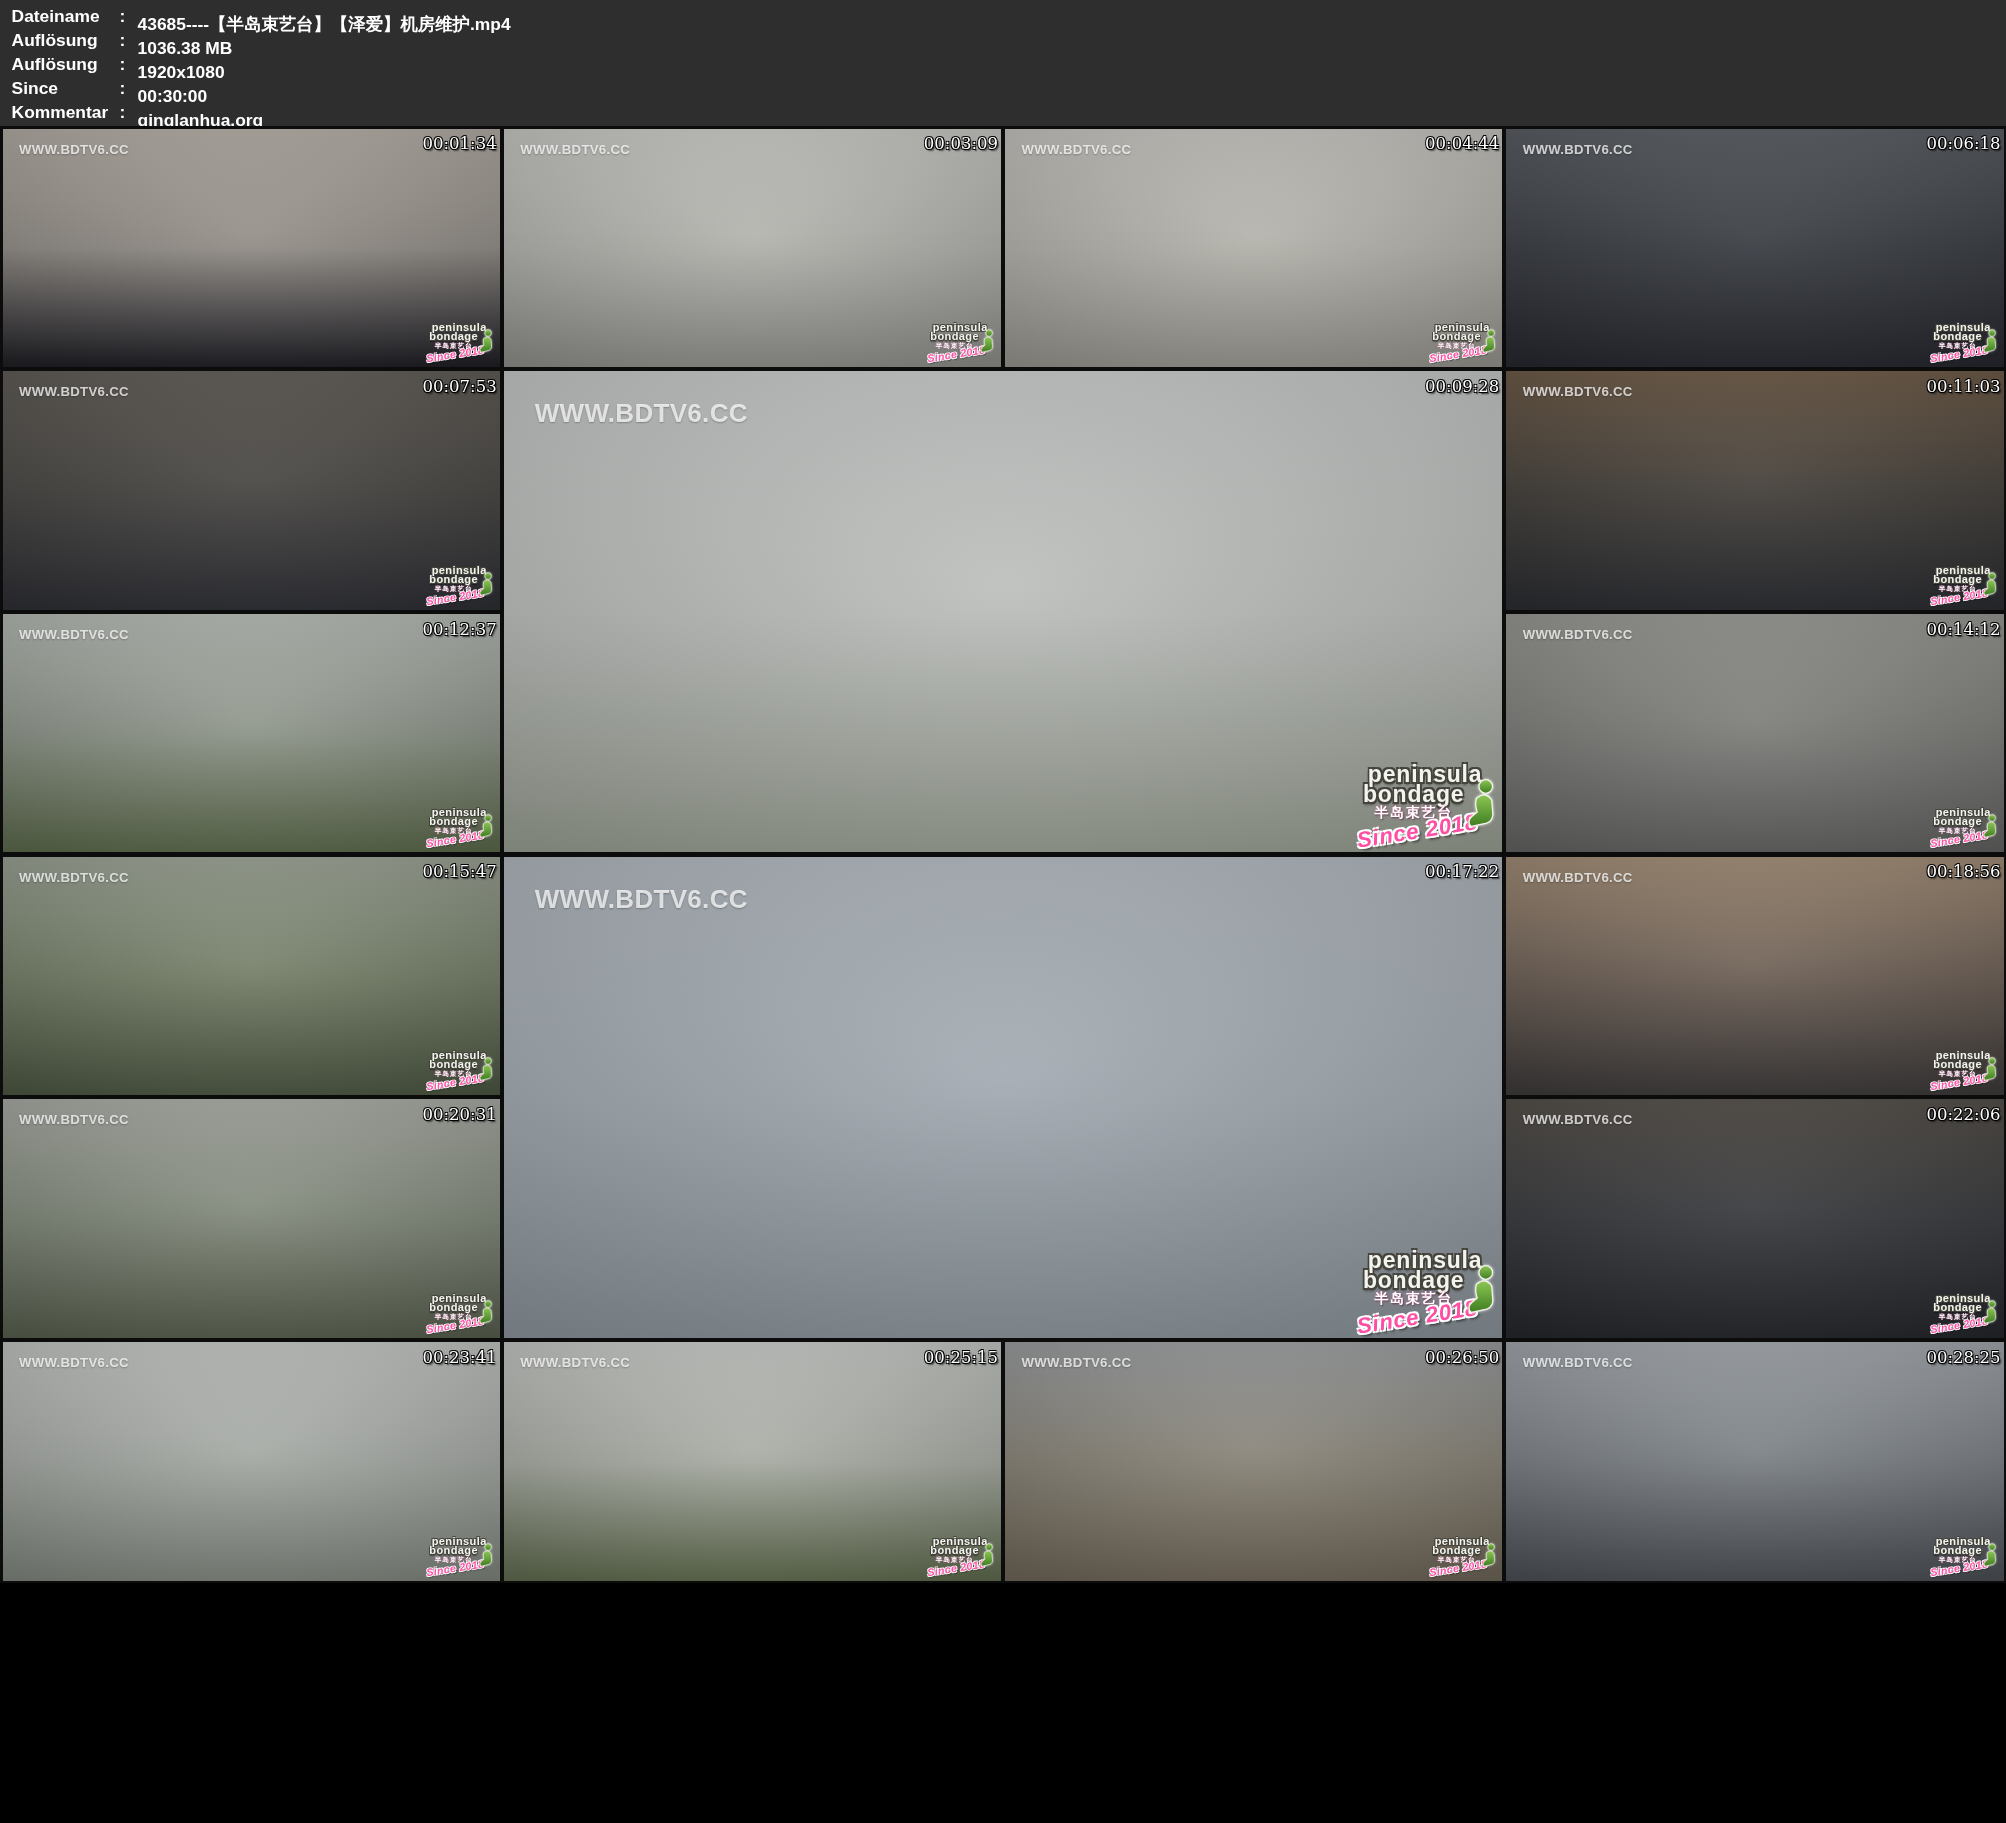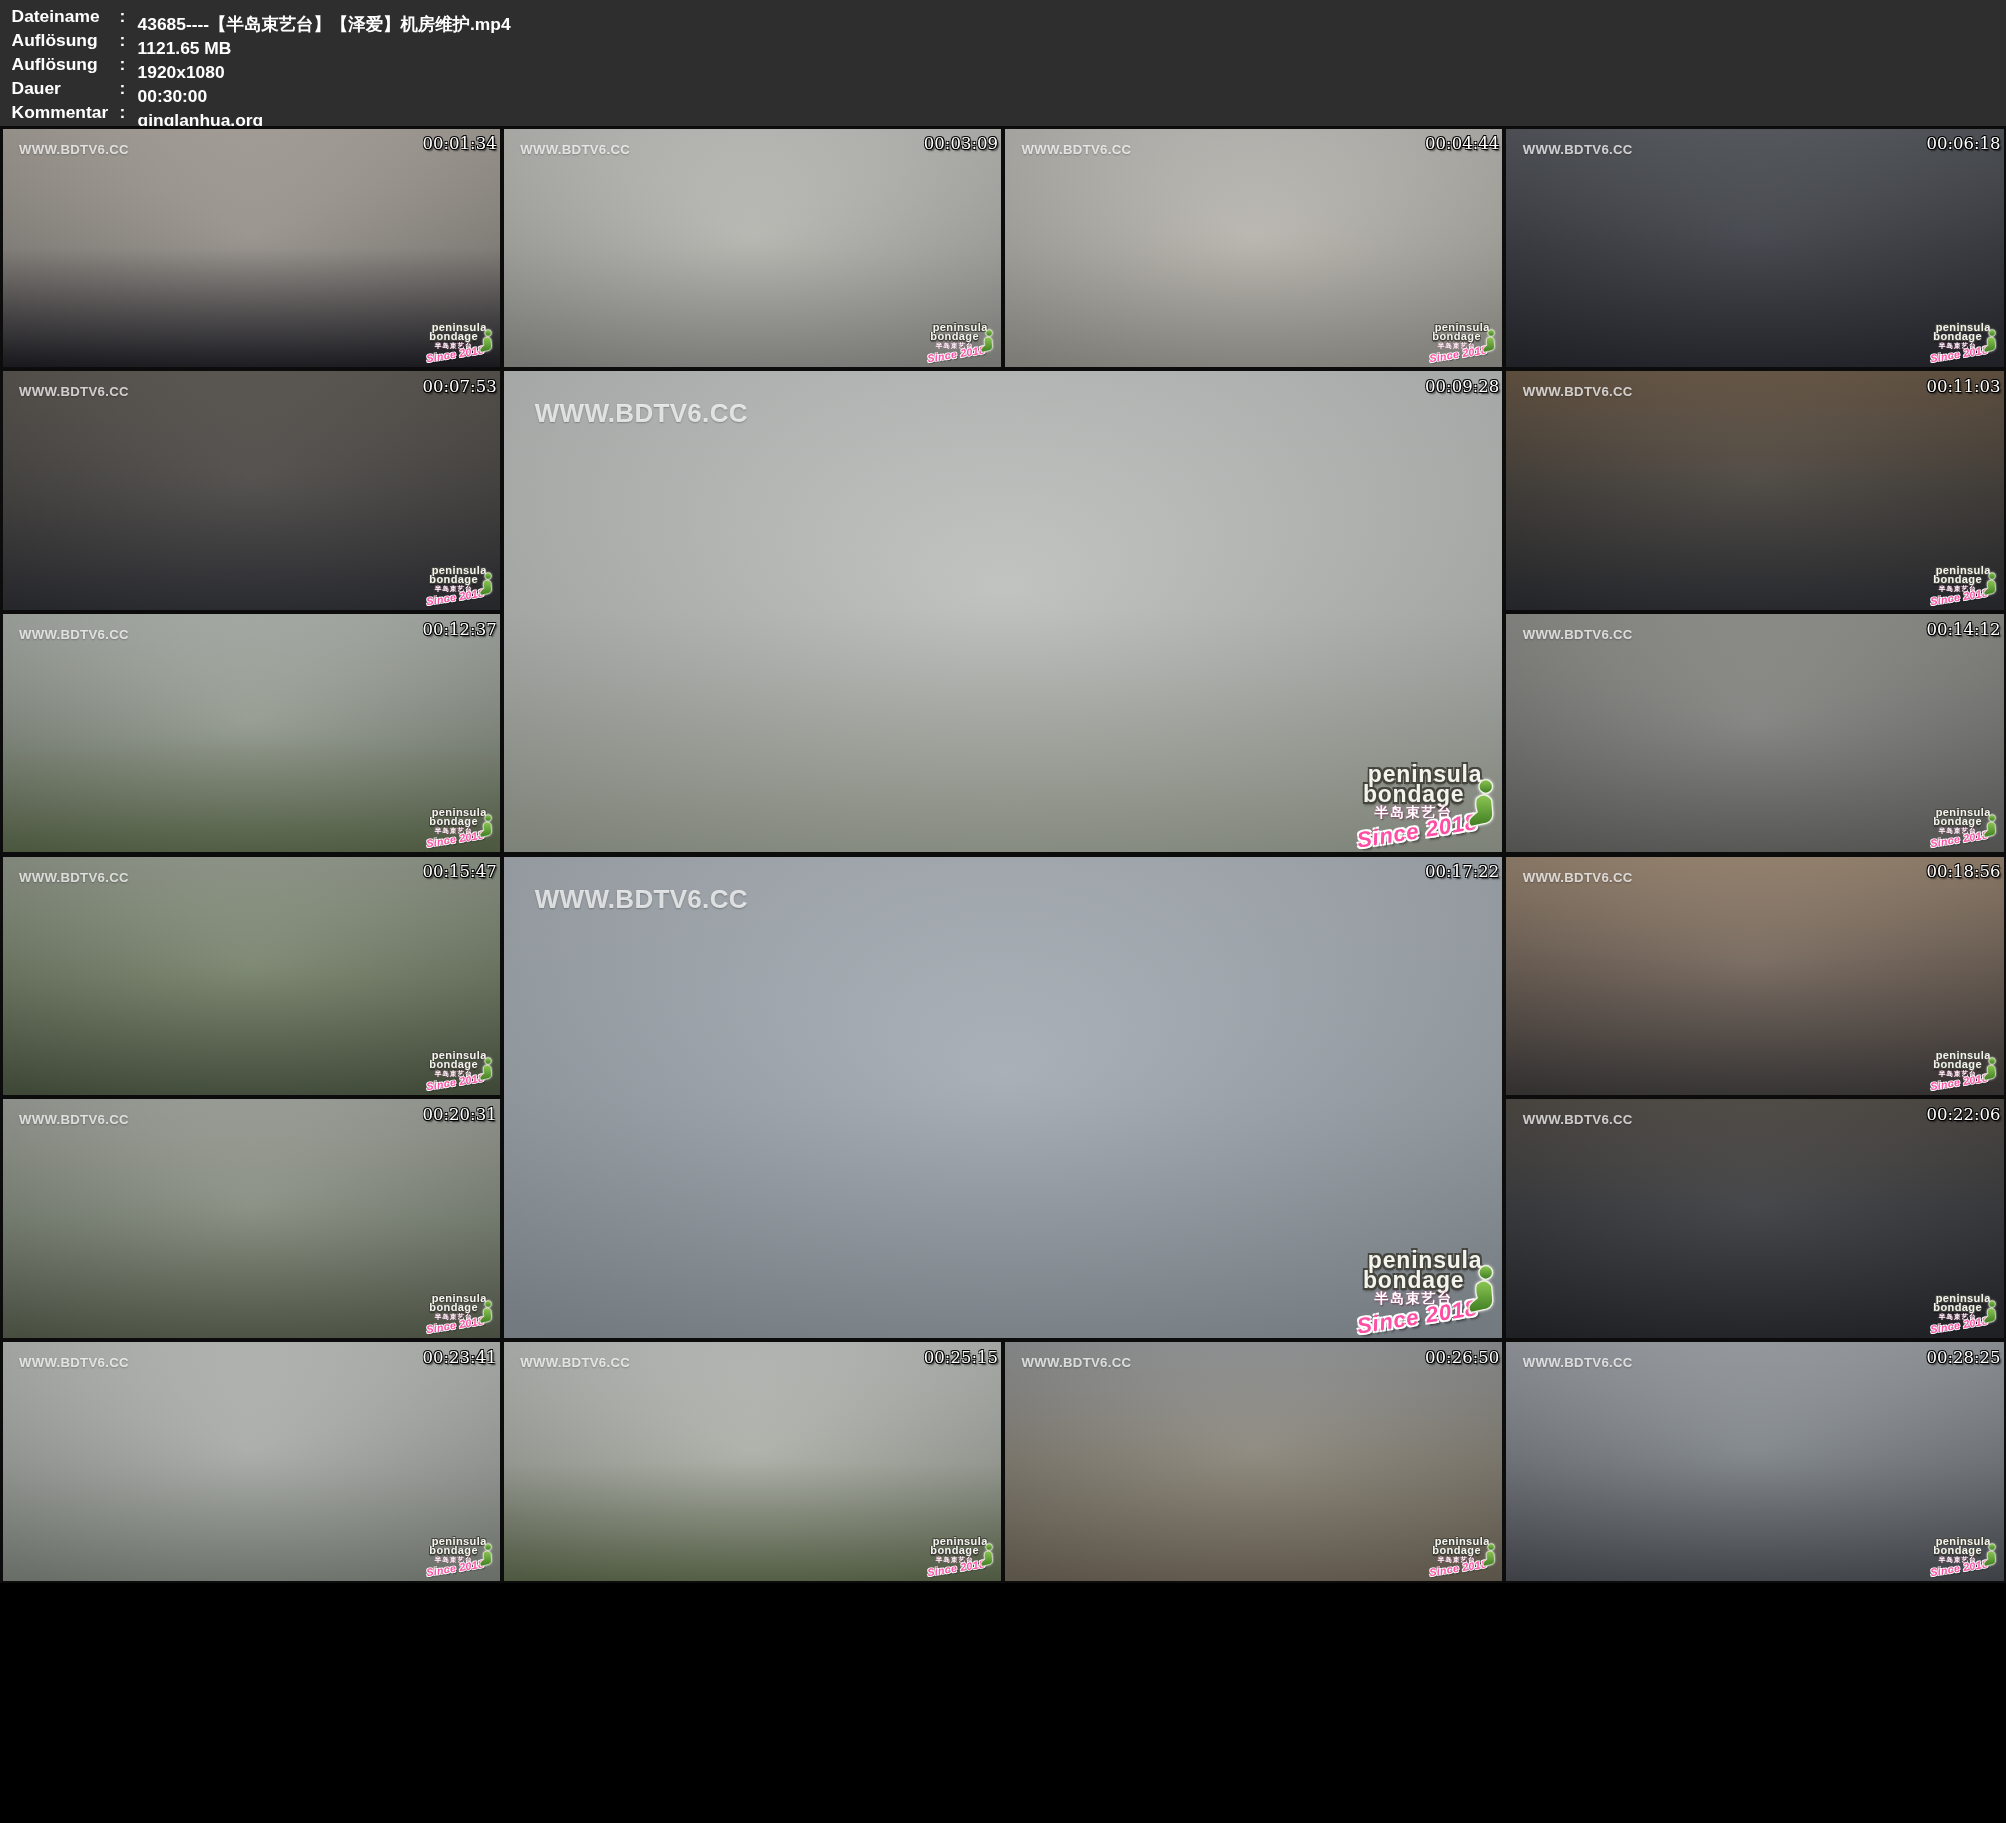--- a/index.html
+++ b/index.html
@@ -54,29 +54,29 @@
 
   <div class="file-header" style="background: rgb(46, 46, 46);">
     <div class="file-row">
       <span class="file-label">Dateiname</span>
       <span class="file-colon">:</span>
       <span class="file-value">43685----【半岛束艺台】【泽爱】机房维护.mp4</span>
     </div>
     <div class="file-row">
       <span class="file-label">Auflösung</span>
       <span class="file-colon">:</span>
-      <span class="file-value">1121.65 MB</span>
+      <span class="file-value">1036.38 MB</span>
     </div>
     <div class="file-row">
       <span class="file-label">Auflösung</span>
       <span class="file-colon">:</span>
       <span class="file-value">1920x1080</span>
     </div>
     <div class="file-row">
-      <span class="file-label">Dauer</span>
+      <span class="file-label">Since</span>
       <span class="file-colon">:</span>
       <span class="file-value">00:30:00</span>
     </div>
     <div class="file-row">
       <span class="file-label">Kommentar</span>
       <span class="file-colon">:</span>
       <span class="file-value">qinglanhua.org</span>
     </div>
   </div>
 

